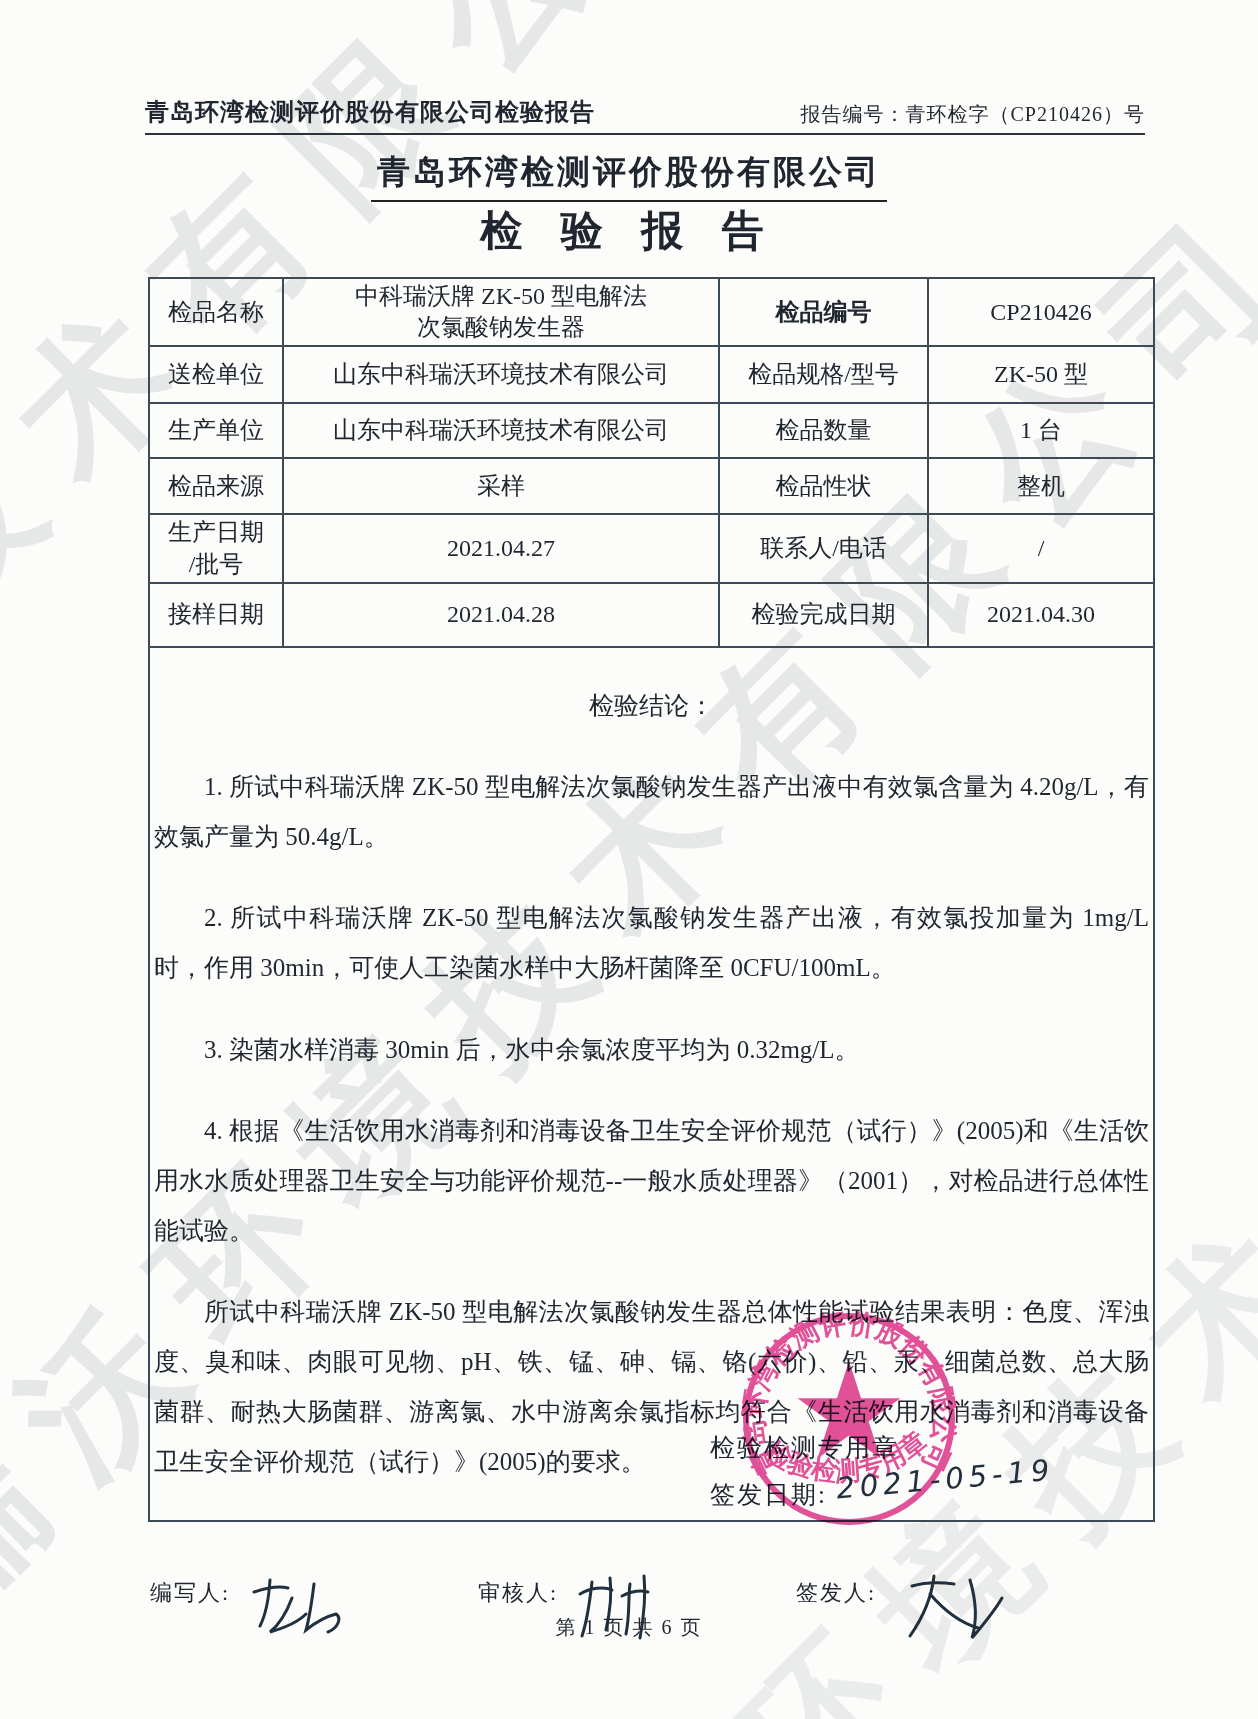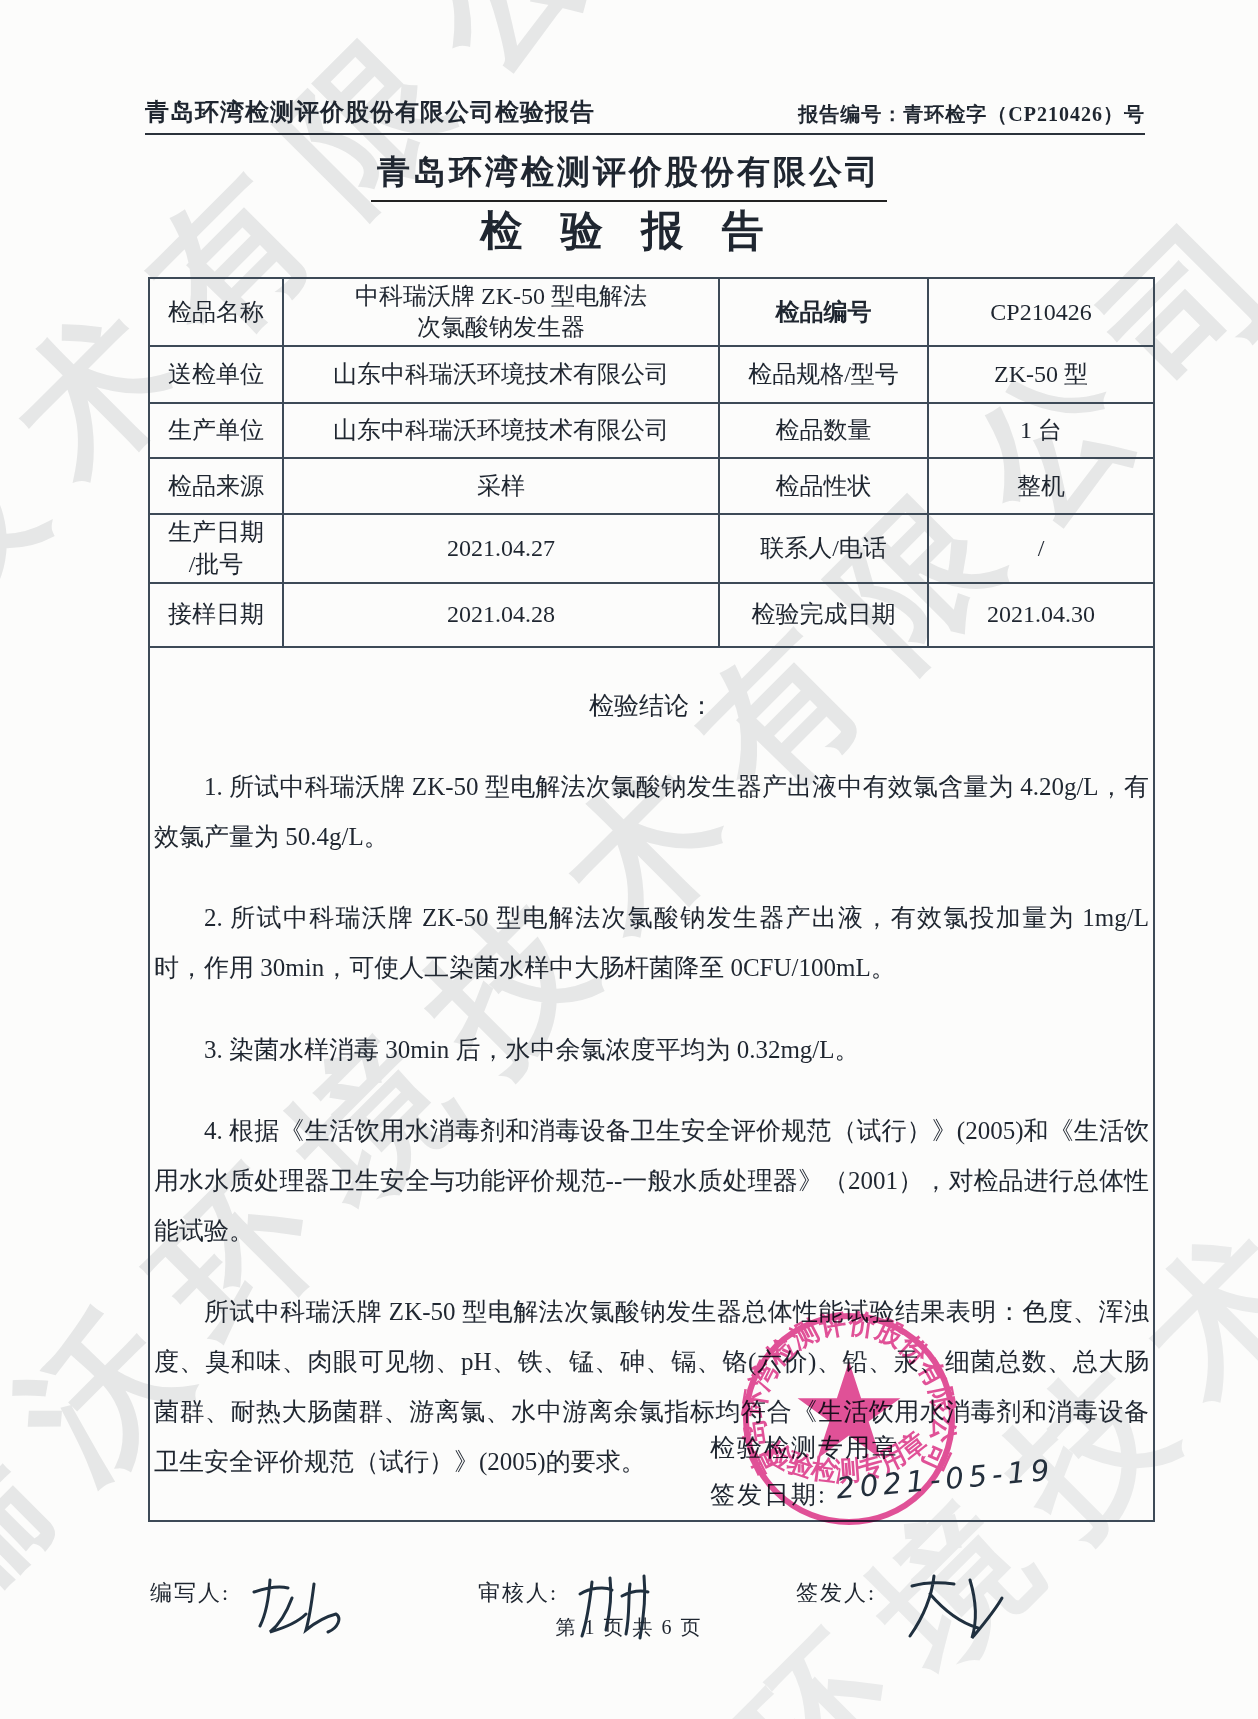--- a/index.html
+++ b/index.html
@@ -31,21 +31,21 @@
   .wm3{left:-120px;top:2520px;color:rgba(110,115,120,0.12);}
   
   .hdr{
     position:absolute;z-index:1;
     left:145px;top:96px;width:1000px;
     display:flex;justify-content:space-between;align-items:flex-end;
     border-bottom:2px solid #2b323b;
     padding-bottom:5px;
   }
   .hdr-left{font-size:24px;font-weight:700;letter-spacing:1px;}
-  .hdr-right{font-size:20px;letter-spacing:1px;font-weight:bold;}
+  .hdr-right{font-size:20px;letter-spacing:1px;}
   
   .company-title-wrap{position:absolute;z-index:1;left:0;top:150px;width:100%;text-align:center;}
   .company-title{
     display:inline-block;
     font-size:33px;font-weight:700;letter-spacing:3px;
     border-bottom:2px solid #222;padding:0 6px 5px;
   }
   .report-title-wrap{position:absolute;z-index:1;left:0;top:203px;width:100%;text-align:center;}
   .report-title{font-size:42px;font-weight:700;letter-spacing:14px;}
   

